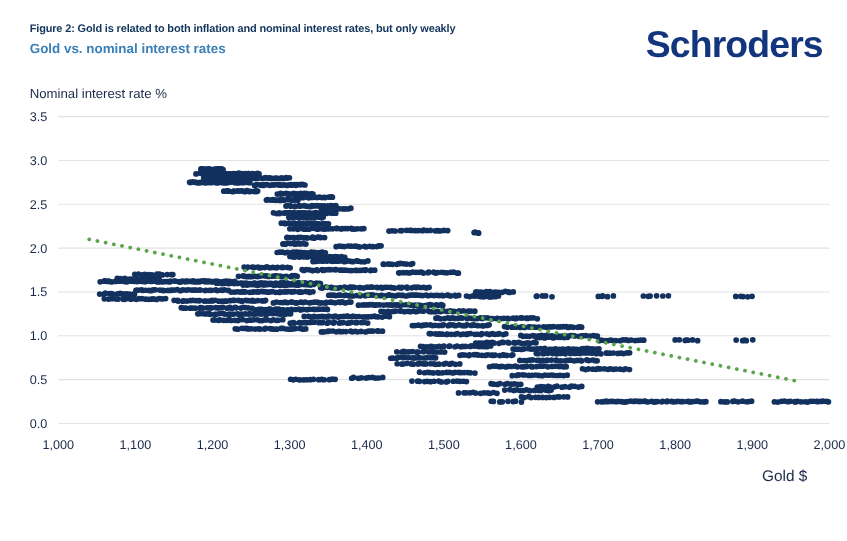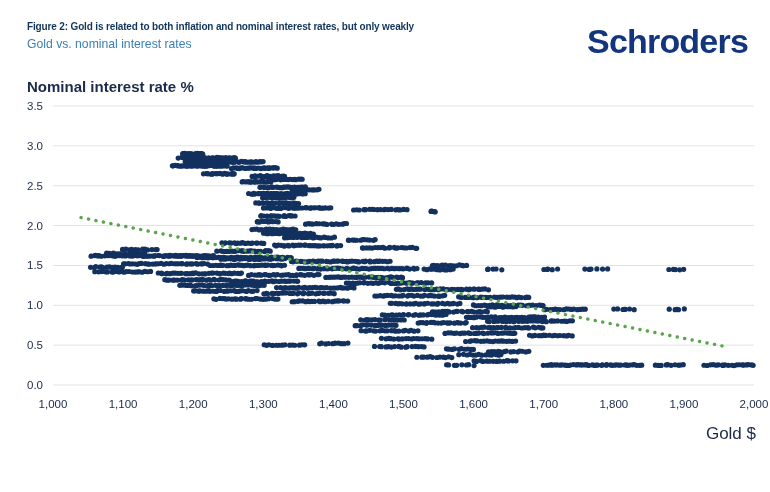--- a/index.html
+++ b/index.html
@@ -30,50 +30,49 @@
   .title {
     font-size: 10px;
     font-weight: bold;
     color: #12355b;
     letter-spacing: -0.15px;
     line-height: 17px;
     white-space: nowrap;
   }
   .subtitle {
     font-size: 12.2px;
-    font-weight: normal;
+    font-weight: bold;
     color: #3a7fb5;
     line-height: 17px;
     margin-top: 1px;
     white-space: nowrap;
   }
   .brand {
     position: absolute;
     right: 22px;
     top: 22px;
     font-size: 34px;
     font-weight: bold;
     color: #12357e;
     letter-spacing: -0.8px;
     font-family: "Liberation Sans", sans-serif;
   }
   .ylabel {
     position: absolute;
     left: 27px;
     top: 78px;
-    font-size: 15px;
+    font-size: 12px;
     color: #1b2a4a;
     white-space: nowrap;
-    font-weight: bold;
   }
   .xaxis-title {
     position: absolute;
-    right: 14px;
+    right: 36px;
     top: 424px;
-    font-size: 17px;
+    font-size: 14px;
     color: #1b2a4a;
     white-space: nowrap;
   }
   #plot-wrap {
     position: absolute;
     left: 0; top: 0;
     width: 770px; height: 492px;
   }
   svg { display: block; }
   .tick-text {

